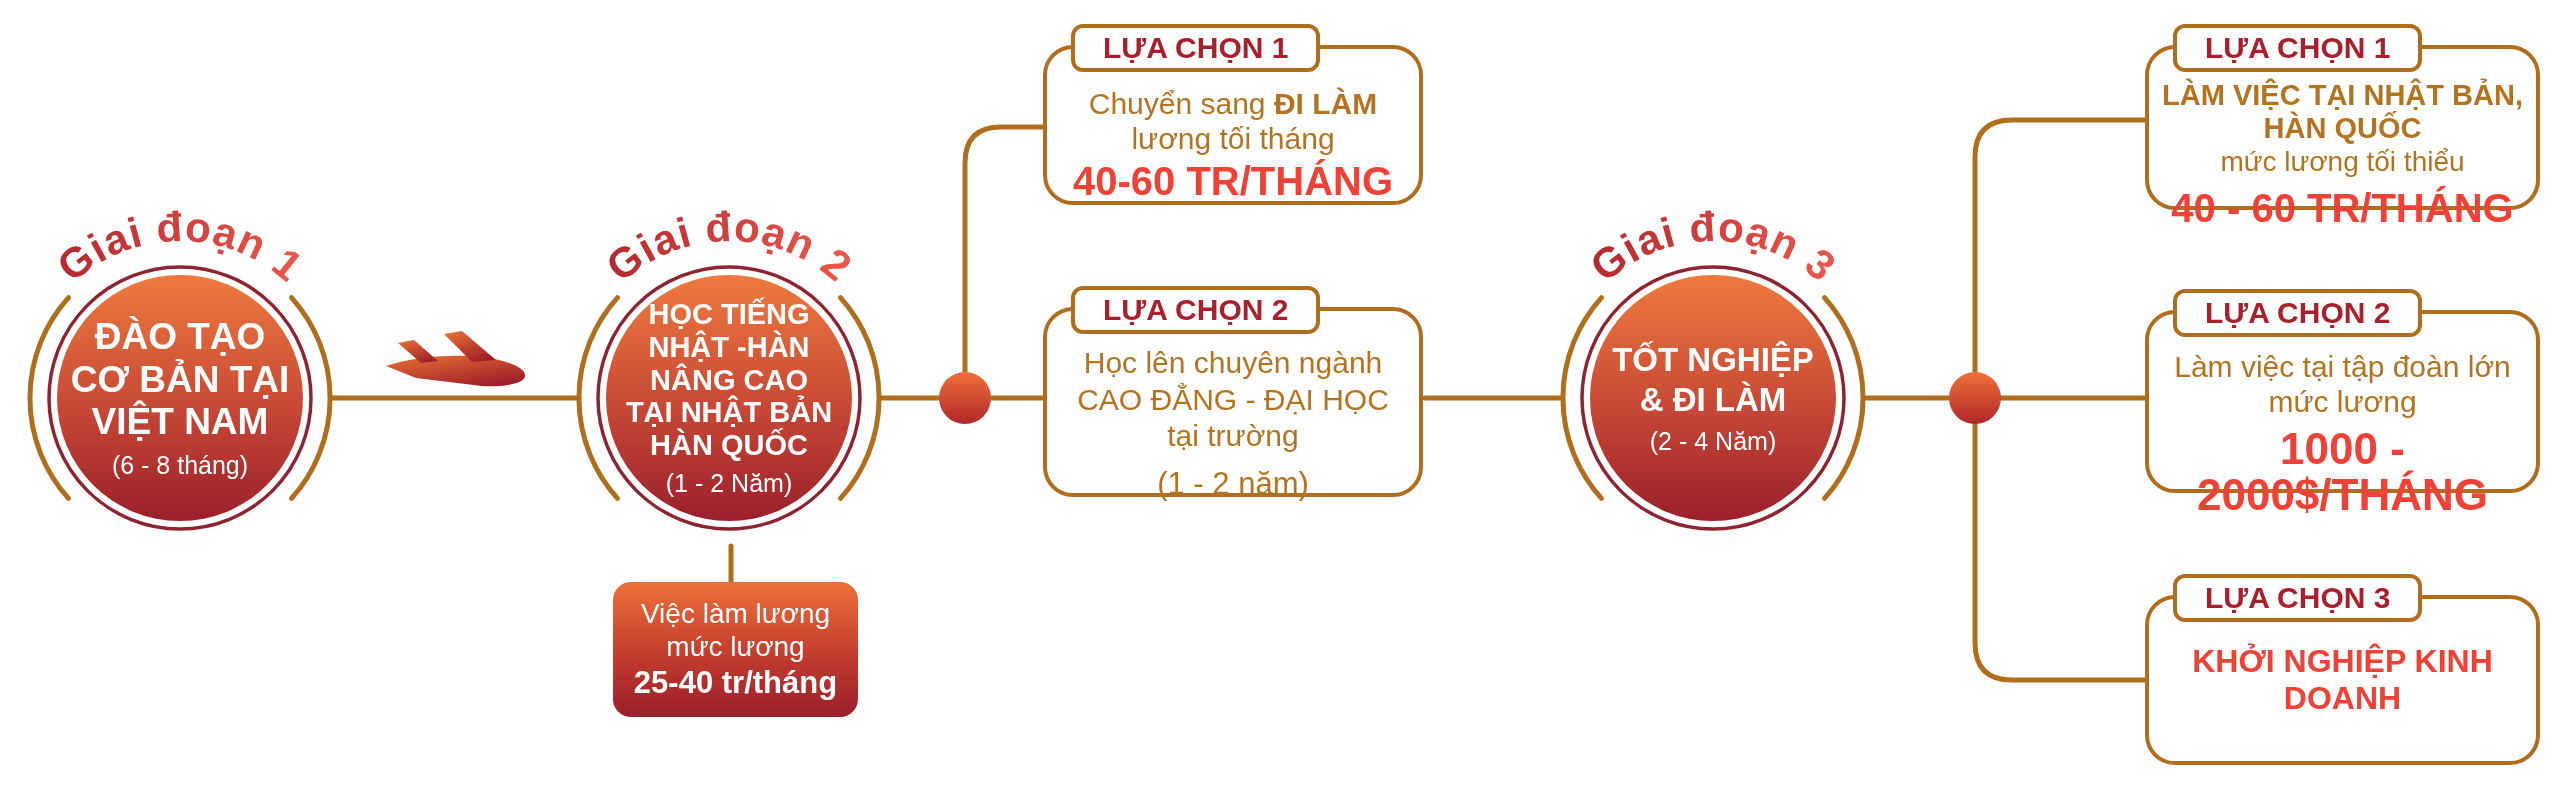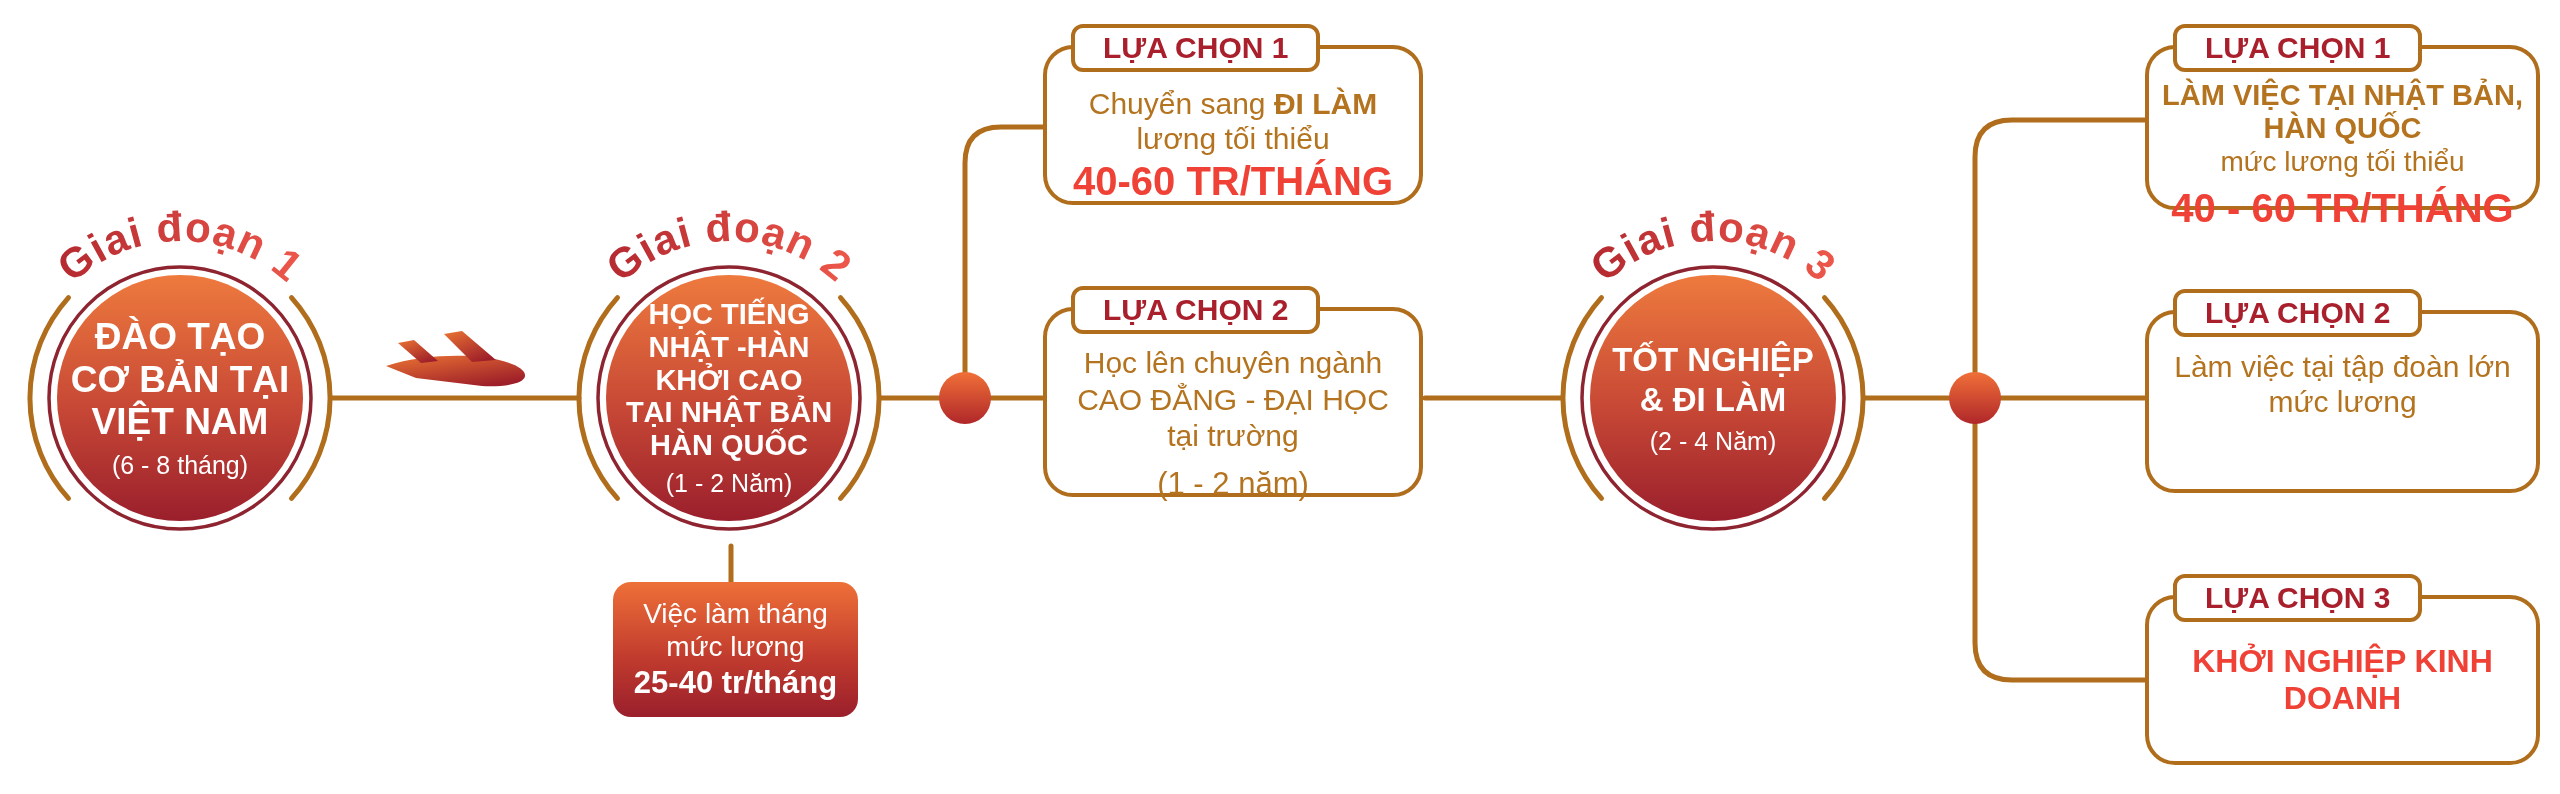--- a/index.html
+++ b/index.html
@@ -142,42 +142,42 @@
   <div class="ctext ct1" style="left:65px;top:283px;">
     <div class="t">ĐÀO TẠO</div>
     <div class="t">CƠ BẢN TẠI</div>
     <div class="t">VIỆT NAM</div>
     <div class="d">(6 - 8 tháng)</div>
   </div>
 
   <div class="ctext ct2" style="left:614px;top:283px;">
     <div class="t">HỌC TIẾNG</div>
     <div class="t">NHẬT -HÀN</div>
-    <div class="t">KHỞI CAO</div>
+    <div class="t">NÂNG CAO</div>
     <div class="t">TẠI NHẬT BẢN</div>
     <div class="t">HÀN QUỐC</div>
     <div class="d">(1 - 2 Năm)</div>
   </div>
 
   <div class="ctext ct3" style="left:1598px;top:283px;">
     <div class="t">TỐT NGHIỆP</div>
     <div class="t">&amp; ĐI LÀM</div>
     <div class="d">(2 - 4 Năm)</div>
   </div>
 
   <div class="note">
-    <div class="nline">Việc làm tháng</div>
+    <div class="nline">Việc làm lương</div>
     <div class="nline">mức lương</div>
     <div class="nhl">25-40 tr/tháng</div>
   </div>
 
   <div class="obox box-m1">
     <div class="badge">LỰA CHỌN 1</div>
     <div class="oline"><span>Chuyển sang </span><b>ĐI LÀM</b></div>
-    <div class="oline">lương tối thiểu</div>
+    <div class="oline">lương tối tháng</div>
     <div class="ohl">40-60 TR/THÁNG</div>
   </div>
 
   <div class="obox box-m2">
     <div class="badge">LỰA CHỌN 2</div>
     <div class="oline">Học lên chuyên ngành</div>
     <div class="oline">CAO ĐẲNG - ĐẠI HỌC</div>
     <div class="oline">tại trường</div>
     <div class="oline dur">(1 - 2 năm)</div>
   </div>
@@ -187,20 +187,21 @@
     <div class="obold">LÀM VIỆC TẠI NHẬT BẢN,</div>
     <div class="obold">HÀN QUỐC</div>
     <div class="oline sm">mức lương tối thiểu</div>
     <div class="ohl">40 - 60 TR/THÁNG</div>
   </div>
 
   <div class="obox box-r2">
     <div class="badge">LỰA CHỌN 2</div>
     <div class="oline">Làm việc tại tập đoàn lớn</div>
     <div class="oline">mức lương</div>
+    <div class="ohl">1000 - 2000$/THÁNG</div>
   </div>
 
   <div class="obox box-r3">
     <div class="badge">LỰA CHỌN 3</div>
     <div class="ohl">KHỞI NGHIỆP KINH DOANH</div>
   </div>
 
 </div>
 
 </body></html>

